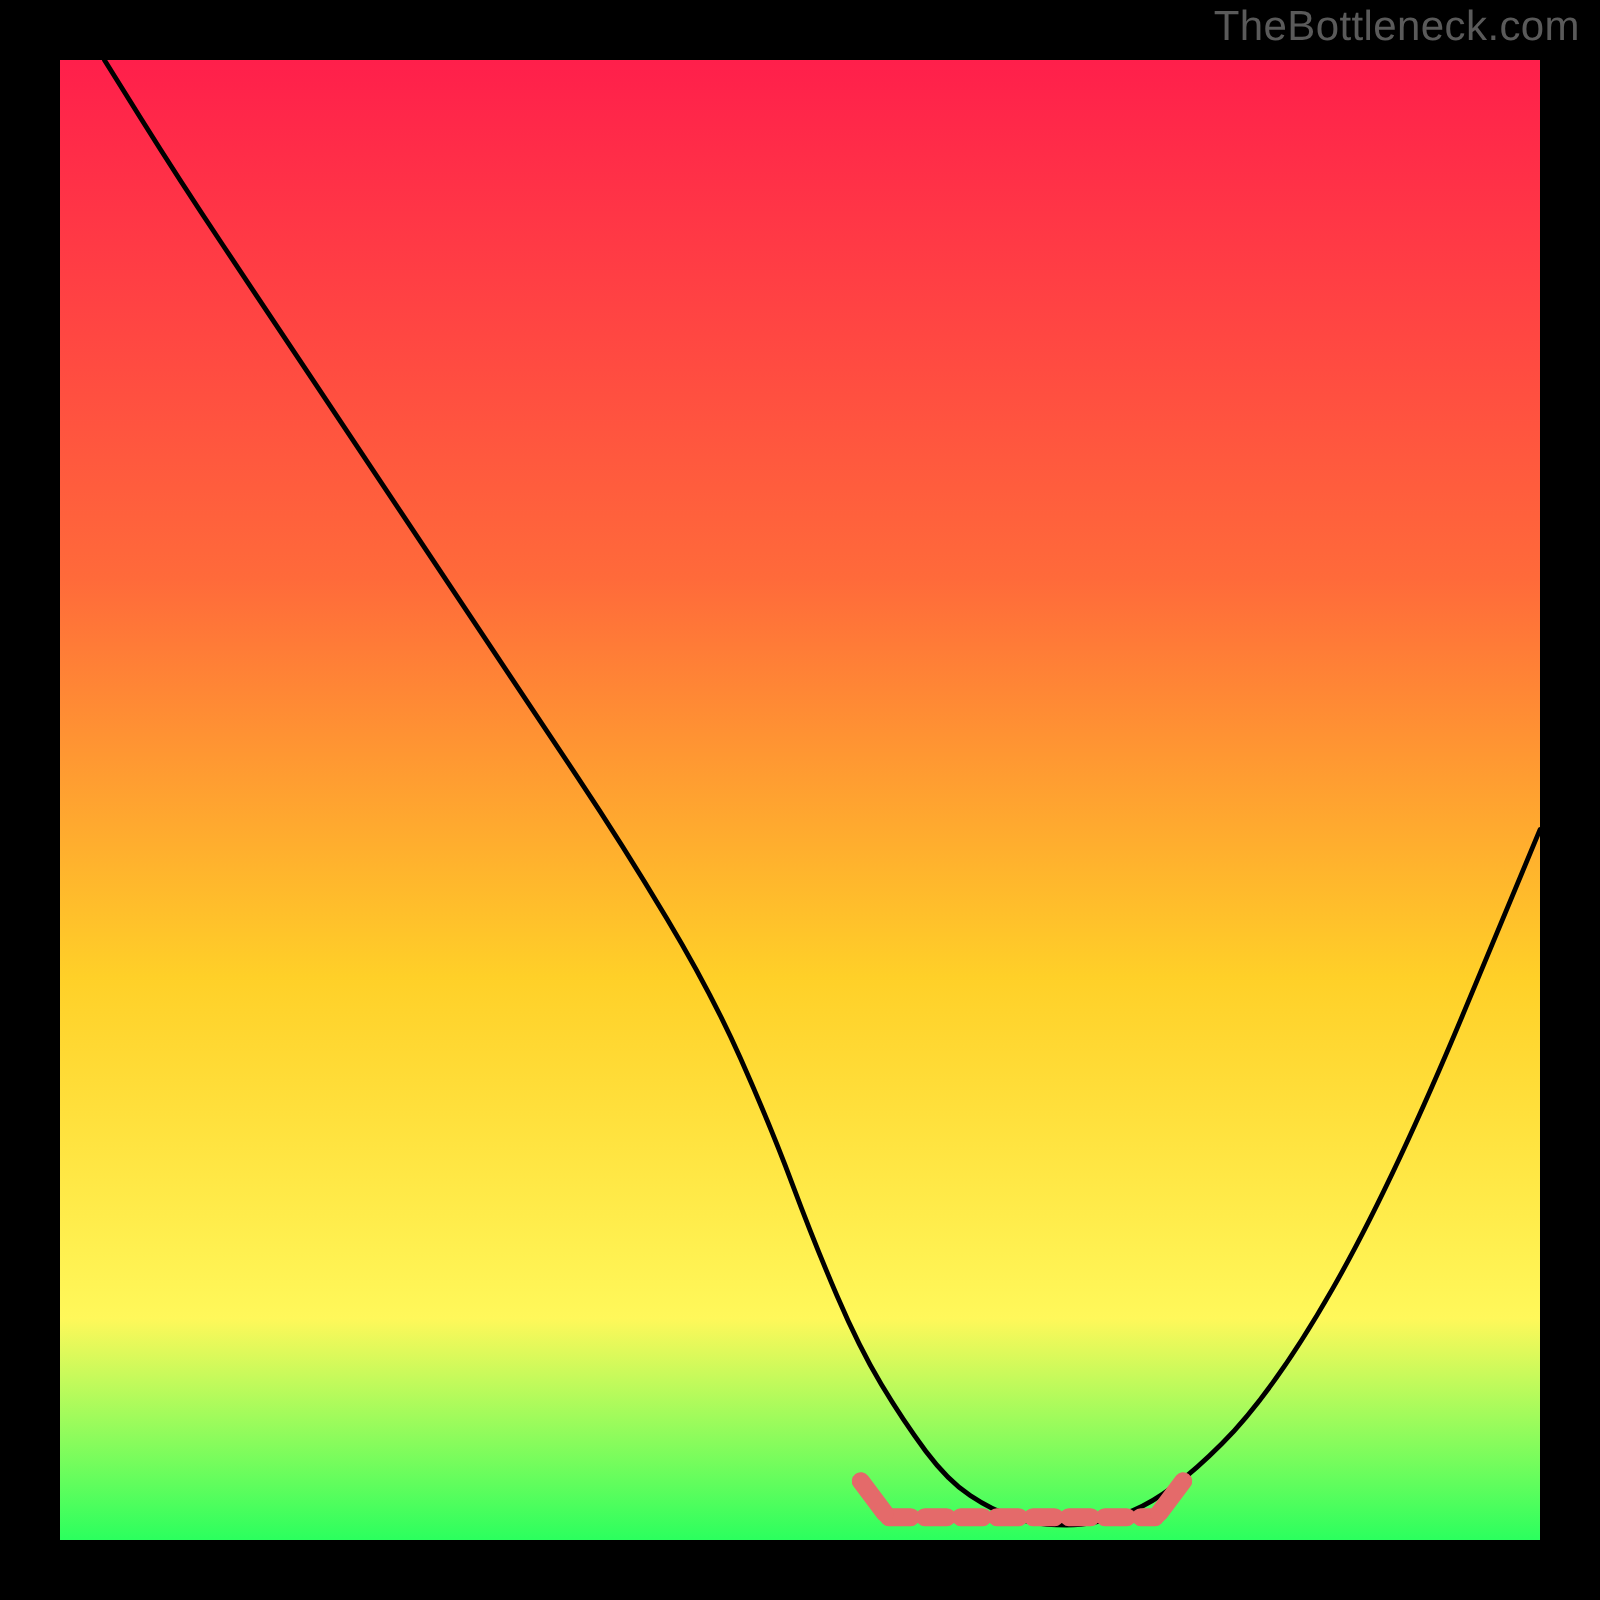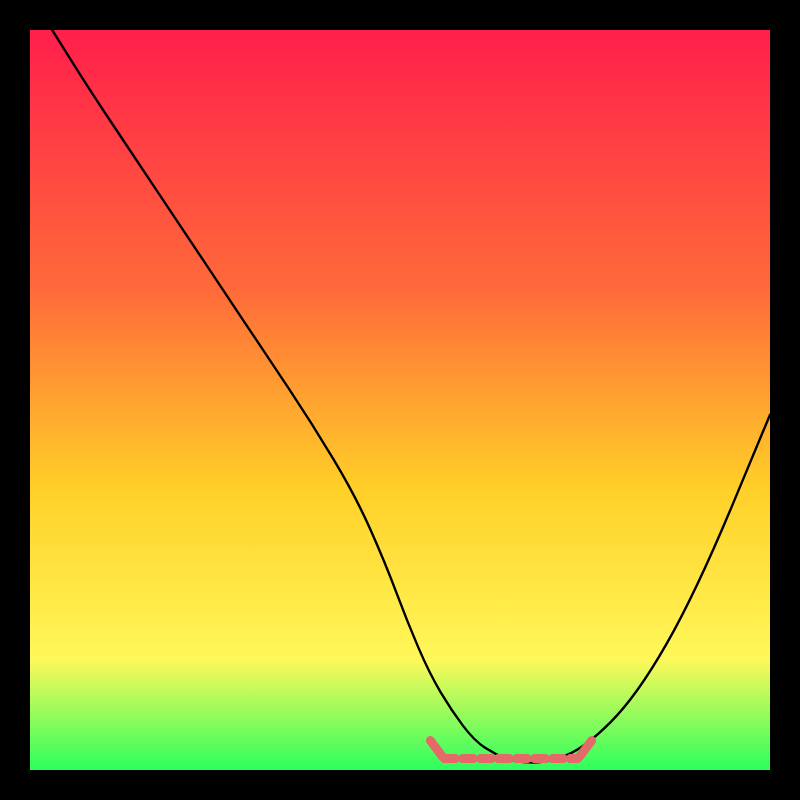--- a/index.html
+++ b/index.html
@@ -36,20 +36,21 @@
     width: 740px;
     height: 740px;
   }
   svg { display: block; }
 </style>
 </head>
 <body>
 
 <div class="frame">
 
+  <div class="watermark">TheBottleneck.com</div>
 
   <div class="plot">
     <svg id="svg" width="740" height="740" viewBox="0 0 740 740">
         <defs>
           <linearGradient id="bg-grad" x1="0" y1="0" x2="0" y2="1">
             <stop offset="0%" stop-color="#ff1f4b"></stop>
             <stop offset="35%" stop-color="#ff6a3a"></stop>
             <stop offset="62%" stop-color="#ffd028"></stop>
             <stop offset="85%" stop-color="#fff85a"></stop>
             <stop offset="100%" stop-color="#2bff5e"></stop>

